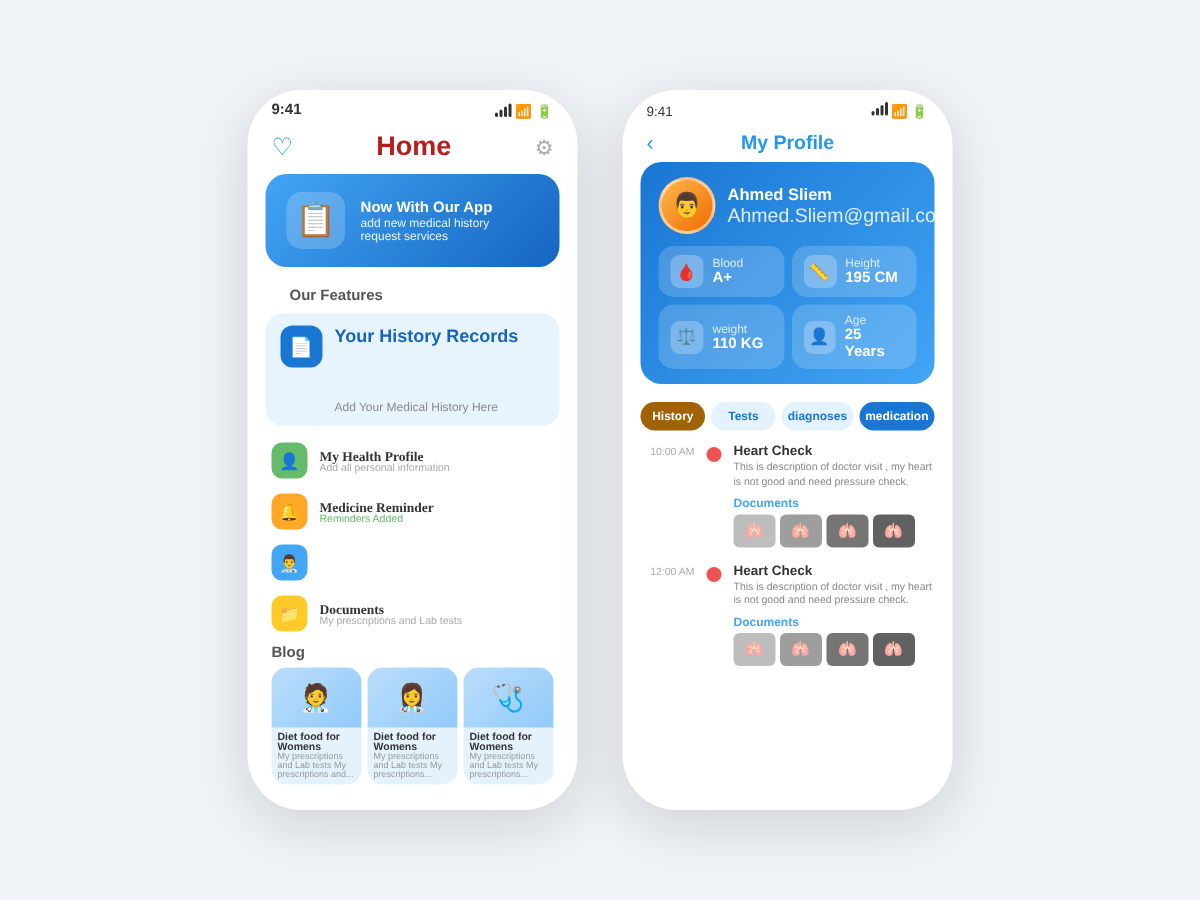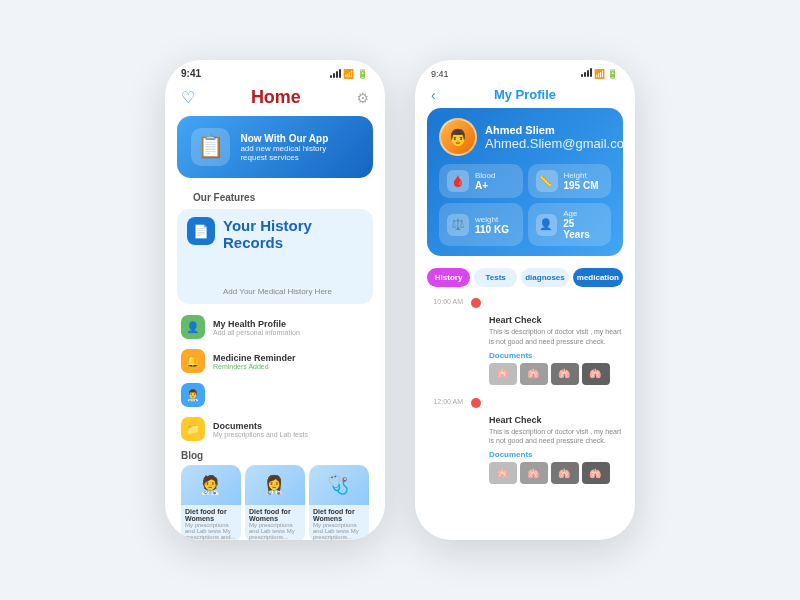--- a/index.html
+++ b/index.html
@@ -95,41 +95,41 @@
       gap: 8px;
     }
     .feature-icon {
       width: 28px; height: 28px;
       background: #1976d2;
       border-radius: 8px;
       display: flex; align-items: center; justify-content: center;
       color: #fff; font-size: 13px;
       flex-shrink: 0;
     }
-    .feature-title { font-size: 15px; font-weight: 700; color: #1565c0; }
+    .feature-title { font-size: 12px; font-weight: 700; color: #1565c0; }
     .feature-sub { font-size: 8px; color: #888; margin-top: 36px; }
 
     .menu-item {
       display: flex;
       align-items: center;
       gap: 8px;
       padding: 5px 16px;
     }
     .menu-item-icon {
       width: 24px; height: 24px;
       border-radius: 7px;
       display: flex; align-items: center; justify-content: center;
       font-size: 11px; color: #fff;
       flex-shrink: 0;
     }
     .mi-green { background: #66bb6a; }
     .mi-orange { background: #ffa726; }
     .mi-blue { background: #42a5f5; }
     .mi-yellow { background: #ffca28; }
-    .menu-item-text .mt { font-size: 9px; font-weight: 600; color: #333; }
+    .menu-item-text .mt { font-size: 9px; font-weight: 600; color: #333; font-family: Liberation Serif, serif; }
     .menu-item-text .ms { font-size: 7px; color: #aaa; }
     .ms-green { color: #66bb6a !important; }
 
     .blog-section { padding: 4px 16px 2px; }
     .blog-title { font-size: 10px; font-weight: 600; color: #555; margin-bottom: 4px; }
     .blog-cards { display: flex; gap: 4px; }
     .blog-card {
       flex: 1;
       background: #e3f2fd;
       border-radius: 10px;
@@ -228,40 +228,40 @@
     .tab {
       flex: 1;
       padding: 5px 4px;
       border-radius: 20px;
       text-align: center;
       font-size: 8px;
       font-weight: 600;
       cursor: pointer;
       border: none;
     }
-    .tab-active { background: #d946ef; color: #fff; }
+    .tab-active { background: #a16207; color: #fff; }
     .tab-inactive { background: #e3f2fd; color: #1976d2; }
     .tab-blue2 { background: #1976d2; color: #fff; }
 
     .timeline {
       padding: 0 12px;
       overflow-y: auto;
       max-height: 230px;
     }
     .timeline-entry { display: flex; gap: 8px; margin-bottom: 10px; }
     .tl-time { font-size: 7px; color: #aaa; width: 36px; flex-shrink: 0; text-align: right; padding-top: 3px; }
     .tl-dot {
       width: 10px; height: 10px;
       border-radius: 50%;
       flex-shrink: 0;
       margin-top: 3px;
     }
     .dot-red { background: #ef5350; }
     .tl-content { flex: 1; }
-    .tl-title { font-size: 9px; font-weight: 700; color: #333; margin-bottom: 2px; margin-top: 20px; }
+    .tl-title { font-size: 9px; font-weight: 700; color: #333; margin-bottom: 2px; }
     .tl-desc { font-size: 7px; color: #888; margin-bottom: 4px; line-height: 1.4; }
     .tl-docs-label { font-size: 8px; color: #42a5f5; font-weight: 600; margin-bottom: 3px; }
     .tl-imgs { display: flex; gap: 3px; }
     .tl-img {
       width: 28px; height: 22px;
       background: #ccc;
       border-radius: 4px;
       display: flex; align-items: center; justify-content: center;
       font-size: 10px;
     }

